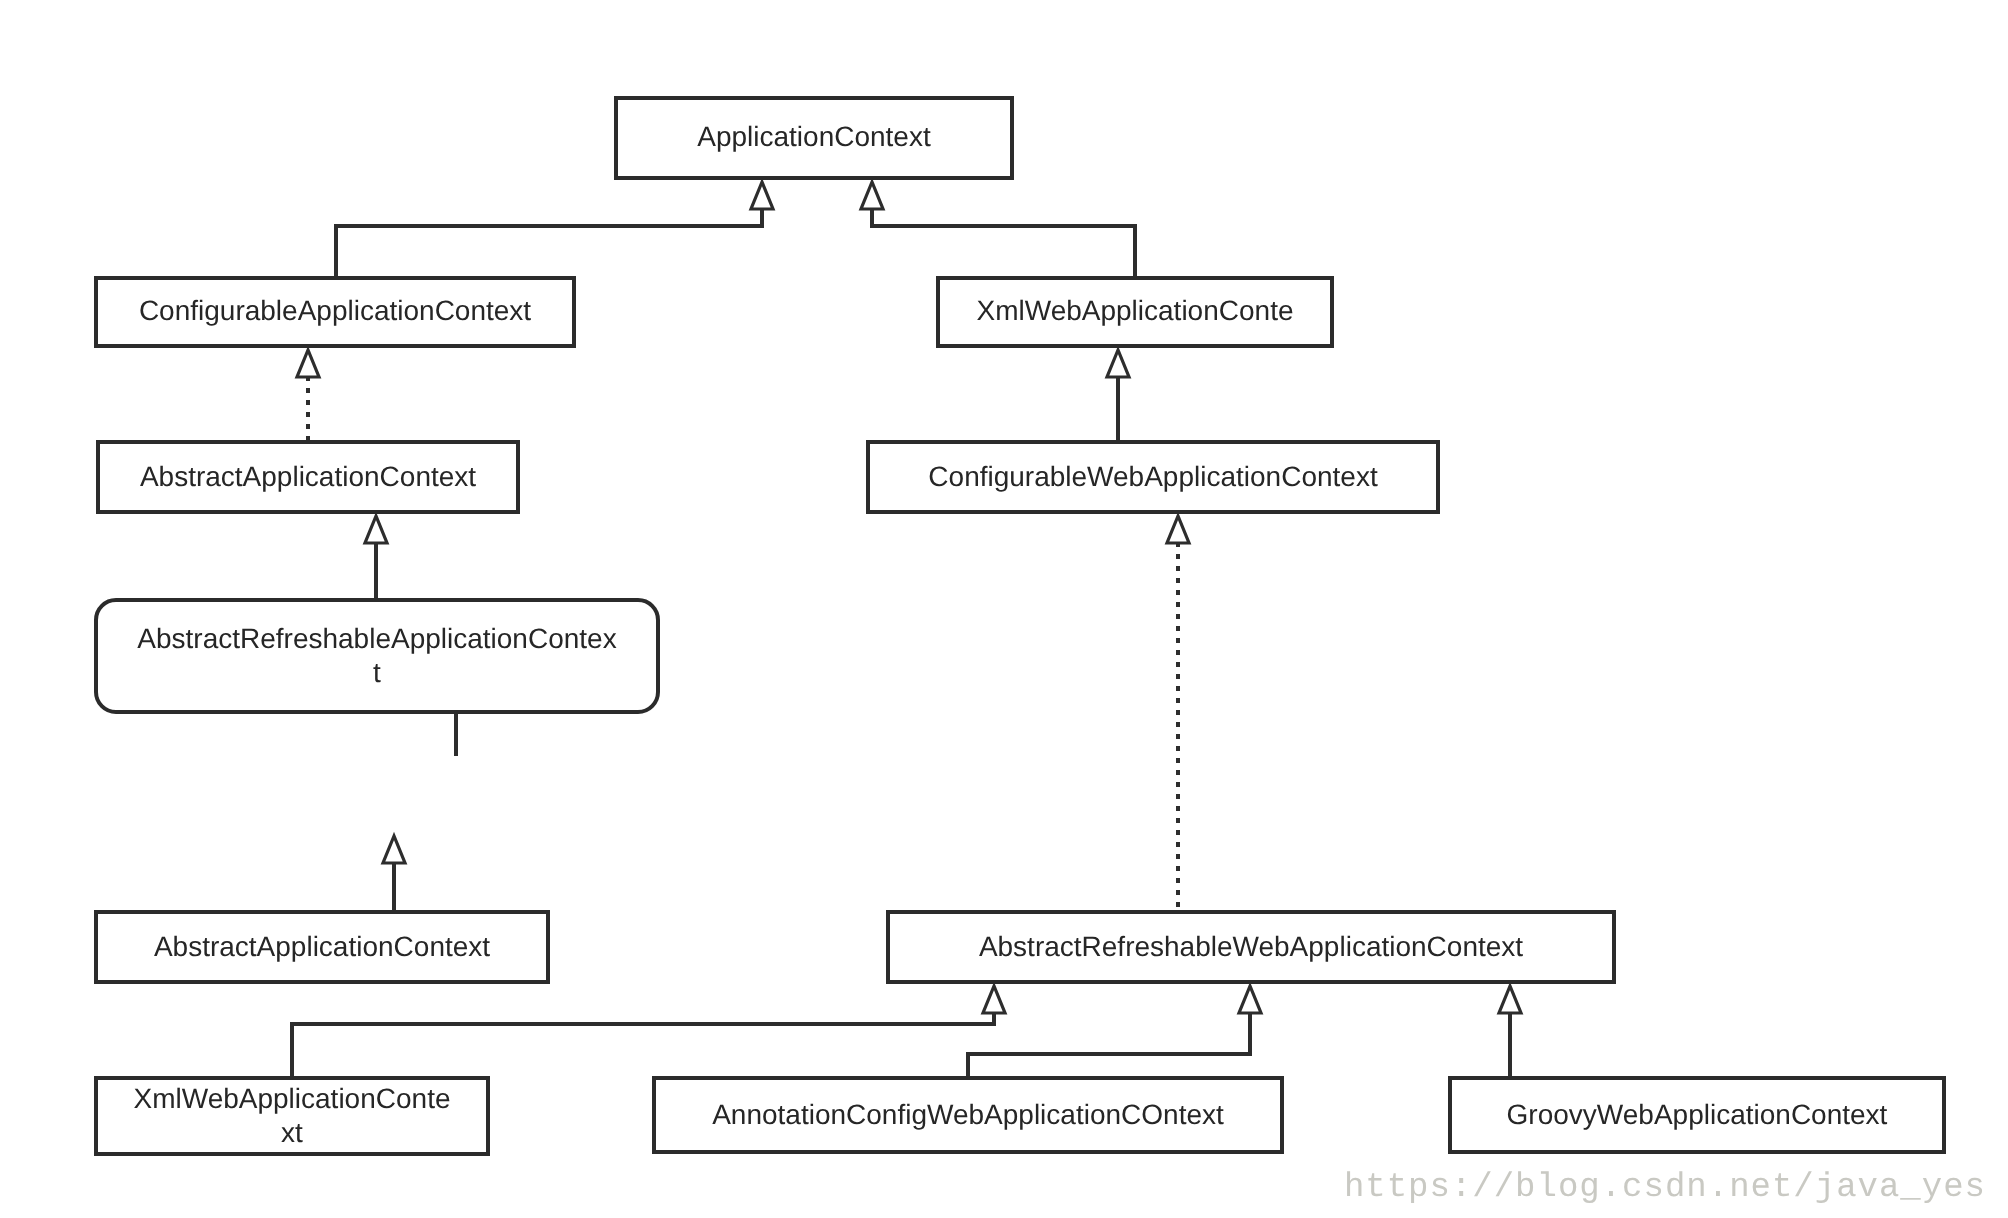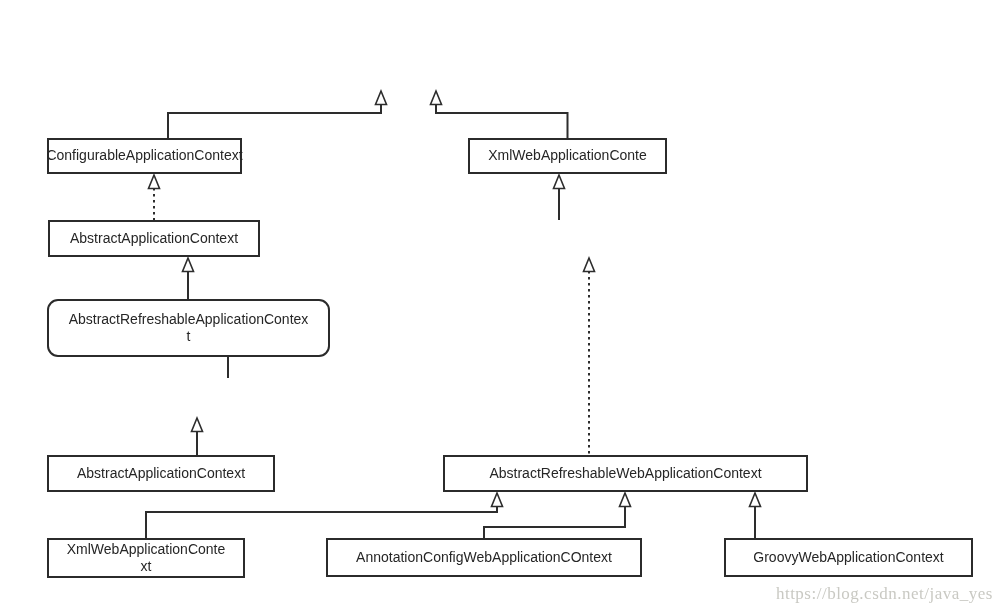--- a/index.html
+++ b/index.html
@@ -35,21 +35,21 @@
     display: flex;
     align-items: center;
     justify-content: center;
     text-align: center;
     white-space: pre-line;
   }
   .watermark {
     position: absolute;
     right: 11px;
     bottom: 5px;
-    font-family: Liberation Serif, serif;
+    font-family: Liberation Mono, monospace;
     font-size: 17px;
     letter-spacing: 0.5px;
     color: #c9c9c3;
     user-select: none;
   }
 </style>
 </head>
 <body>
 
 <div class="canvas">
@@ -105,27 +105,29 @@
       <path class="edge-line" d="M484 538 V527 H625 V506"></path>
       <path class="arrowhead" d="M625 493 L619.5 506.5 L630.5 506.5 Z"></path>
     </g>
 
     <g>
       <path class="edge-line" d="M755 538 V506"></path>
       <path class="arrowhead" d="M755 493 L749.5 506.5 L760.5 506.5 Z"></path>
     </g>
   </svg>
 
+  <div class="node" style="left:307px; top:48px; width:200px; height:42px;">ApplicationContext</div>
 
-  <div class="node" style="left:47px; top:138px; width:195px; height:36px;">ConfigurableApplicationContext</div>
+  <div class="node" style="left:47px; top:138px; width:241px; height:36px;">ConfigurableApplicationContext</div>
 
   <div class="node" style="left:468px; top:138px; width:199px; height:36px;">XmlWebApplicationConte</div>
 
   <div class="node" style="left:48px; top:220px; width:212px; height:37px;">AbstractApplicationContext</div>
 
+  <div class="node" style="left:433px; top:220px; width:287px; height:37px;">ConfigurableWebApplicationContext</div>
 
   <div class="node" style="left:47px; top:299px; width:283px; height:58px;border-radius:11px;">AbstractRefreshableApplicationContex
 t</div>
 
 
   <div class="node" style="left:47px; top:455px; width:228px; height:37px;">AbstractApplicationContext</div>
 
   <div class="node" style="left:47px; top:538px; width:198px; height:40px;">XmlWebApplicationConte
 xt</div>
 

